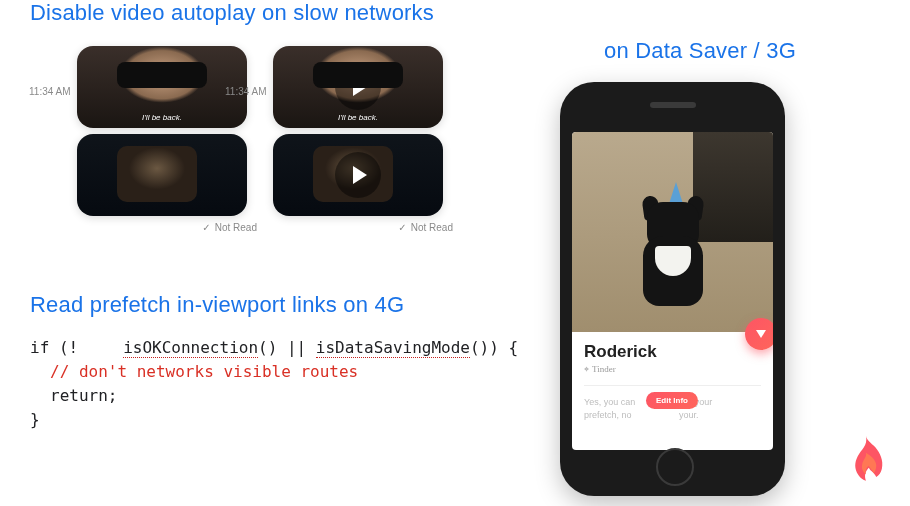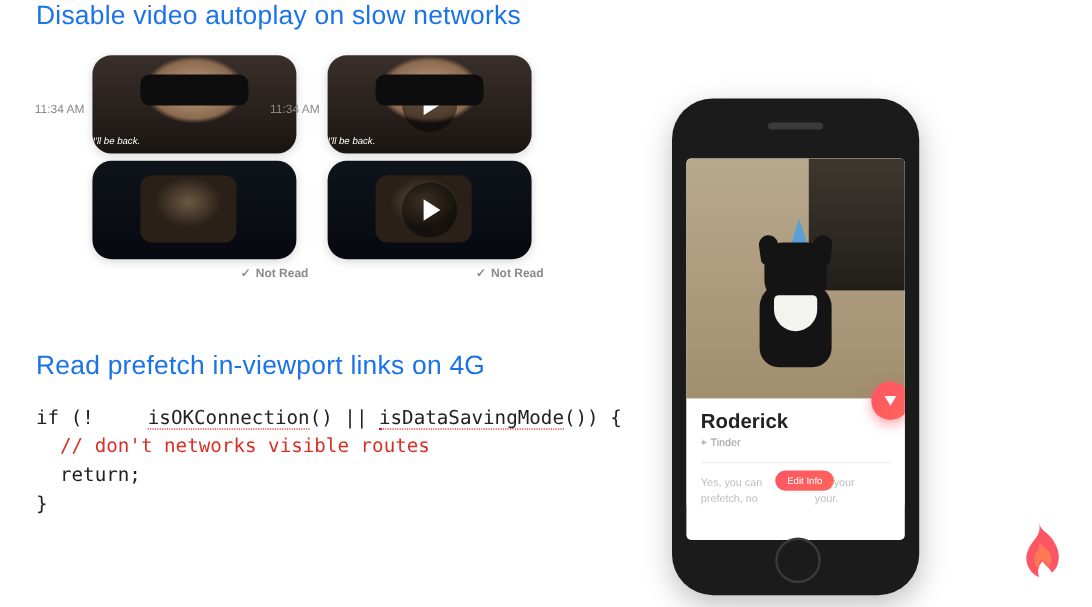--- a/index.html
+++ b/index.html
@@ -47,39 +47,39 @@
   .msg.one::before{
     content:"";position:absolute;inset:0;
     background:
       radial-gradient(ellipse 60px 40px at 50% 35%, #caa283 0%, #8a6a50 60%, transparent 70%);
   }
   .msg.one::after{
     content:"";position:absolute;left:40px;top:16px;width:90px;height:26px;border-radius:8px;
     background:#0d0d0d;
   }
   .msg .caption{
-    position:absolute;bottom:6px;left:0;right:0;text-align:left;color:#fff;font-size:8px;font-style:italic;
+    position:absolute;bottom:6px;left:0;right:0;text-align:center;color:#fff;font-size:8px;font-style:italic;
   }
   .msg.two{
     background:linear-gradient(180deg,#0f141a 0%, #060a10 100%);
   }
   .msg.two::before{
     content:"";position:absolute;left:40px;top:12px;width:80px;height:56px;border-radius:10px;
     background:radial-gradient(ellipse 40px 30px at 50% 40%, #6b5842 0%, #2a2018 70%);
   }
   .play{
     position:absolute;left:50%;top:50%;width:46px;height:46px;margin:-23px 0 0 -23px;
     border-radius:50%;background:rgba(0,0,0,.45);
     display:flex;align-items:center;justify-content:center;
   }
   .play::after{
     content:"";display:block;width:0;height:0;border-left:14px solid #fff;border-top:9px solid transparent;border-bottom:9px solid transparent;margin-left:3px;
   }
   .notread{
-    margin-top:4px;text-align:right;font-size:10px;color:#8a8a8a;font-weight:bold;
+    margin-top:4px;text-align:right;font-size:10px;color:#8a8a8a;
   }
   .notread .chk{display:inline-block;margin-right:4px;}
 
   
   .sec-prefetch{ position:absolute; left:30px; top:292px; width:470px;}
   .code{
     margin-top:18px;
     font-family: "SFMono-Regular", Menlo, Consolas, monospace;
     font-size:16px; line-height:1.5; color:#202124;
     white-space: pre;
@@ -88,21 +88,21 @@
   .fn1{ border-bottom:1px dotted #c5221f;margin-left:45px; }
   .fn2{ border-bottom:1px dotted #c5221f; }
   .comment{ color:#d93025; }
   .indent{ display:inline-block; width:20px; }
 
   
   .sec-carousel{ position:absolute; left:500px; top:8px; width:400px;}
   .sec-carousel .heading{ text-align:center; line-height:1.3; }
 
   .phone{
-    position:absolute; left:560px; top:82px; width:206px; height:414px;
+    position:absolute; left:560px; top:82px; width:225px; height:414px;
     background:#1b1b1b; border-radius:34px; padding:50px 12px 46px 12px;
     box-shadow: 0 8px 24px rgba(0,0,0,.25);
   }
   .phone::before{
     content:"";position:absolute;top:20px;left:50%;width:46px;height:6px;margin-left:-23px;border-radius:3px;background:#3a3a3a;
   }
   .phone::after{
     content:"";position:absolute;bottom:10px;left:50%;width:34px;height:34px;margin-left:-17px;border-radius:50%;border:2px solid #3a3a3a;
   }
   .screen{
@@ -131,27 +131,27 @@
   .fab{
     position:absolute;right:-4px;top:186px;width:32px;height:32px;border-radius:50%;
     background:linear-gradient(135deg,#fd5564,#ff655b);
     box-shadow:0 4px 10px rgba(253,85,100,.5);
     display:flex;align-items:center;justify-content:center;
   }
   .fab::after{content:"";width:0;height:0;border-left:5px solid transparent;border-right:5px solid transparent;border-top:8px solid #fff;}
 
   .card-info{padding:10px 12px 0 12px;background:#fff;}
   .card-name{font-size:17px;font-weight:700;color:#222;}
-  .card-sub{font-size:9px;color:#9b9b9b;margin-top:2px;}
+  .card-sub{font-size:9px;color:#9b9b9b;margin-top:2px;font-family:Liberation Serif, serif;}
   .card-sub .pin{display:inline-block;margin-right:3px;}
   .hr{height:1px;background:#eee;margin:10px 0;}
   .blurb{font-size:9px;color:#bdbdbd;line-height:1.4;position:relative;}
   .editpill{
     position:absolute;left:62px;top:-4px;padding:3px 10px;border-radius:12px;
-    background:linear-gradient(135deg,#fd5564,#ff655b);color:#fff;font-size:8px;font-weight:400;
+    background:linear-gradient(135deg,#fd5564,#ff655b);color:#fff;font-size:8px;font-weight:700;
   }
 
   .flame{
     position:absolute;right:20px;bottom:14px;width:48px;height:56px;
   }
   .flame svg{width:100%;height:100%;}
 </style>
 </head>
 <body>
 
@@ -190,20 +190,21 @@
   <div class="heading">Read prefetch in-viewport links on 4G</div>
   <div class="code"><span class="kw">if</span><span> (!</span><span class="fn1">isOKConnection</span><span>() || </span><span class="fn2">isDataSavingMode</span><span>()) {</span>
 <span class="indent"></span><span class="comment">// don't networks visible routes</span>
 <span class="indent"></span><span class="kw">return</span><span>;</span>
 <span>}</span></div>
 </div>
 
 <div class="sec-carousel">
   <div class="heading">
     <br>
+    <span>on Data Saver / 3G</span>
   </div>
 </div>
 
 <div class="phone">
   <div class="screen">
     <div class="photo">
       <div class="dog">
         <div class="ear l"></div>
           <div class="ear r"></div>
         <div class="hat"></div>

